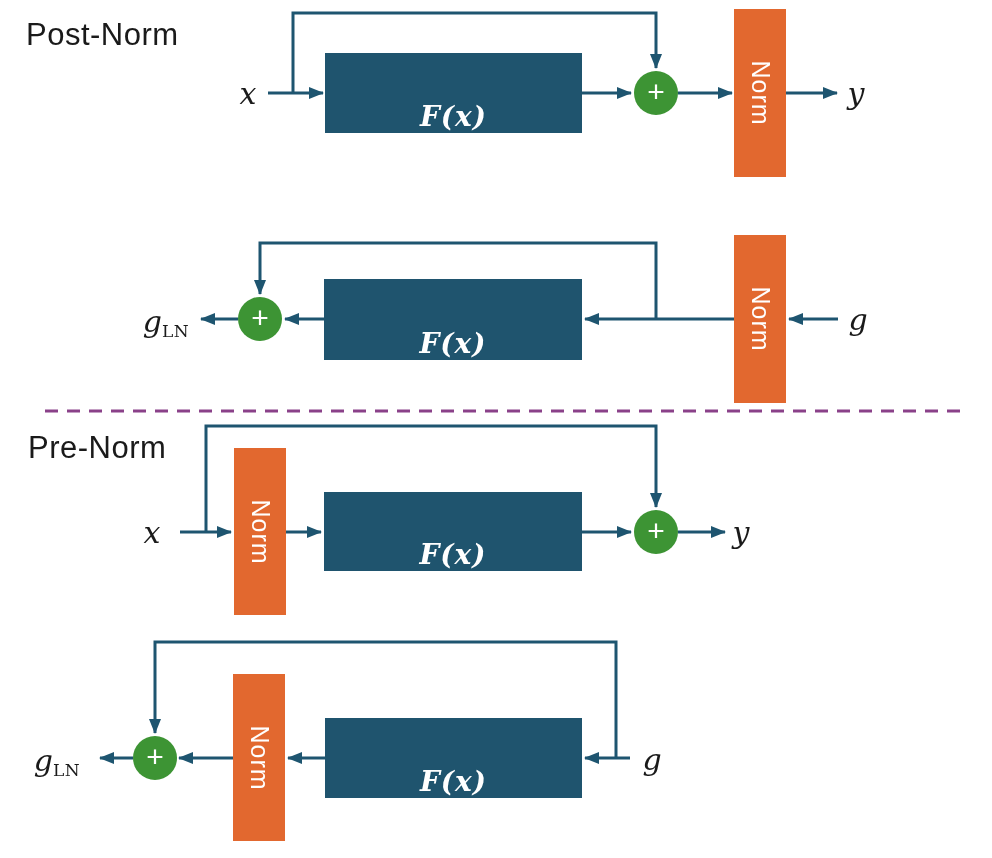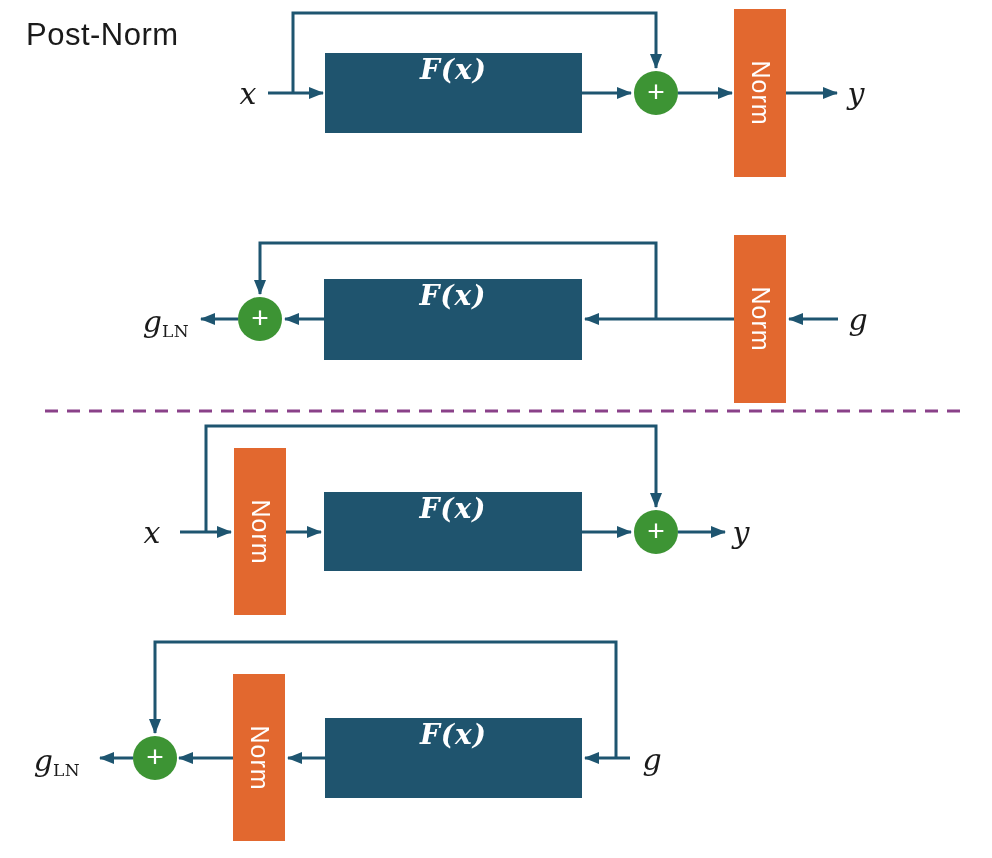--- a/index.html
+++ b/index.html
@@ -10,21 +10,21 @@
   .wires{position:absolute;left:0;top:0;}
   .wire{fill:none;stroke:var(--wire,#1E5570);stroke-width:3;}
   .divider{stroke:var(--divider,#8A4189);stroke-width:3;stroke-dasharray:13 9;fill:none;}
   .arrowhead{fill:var(--wire,#1E5570);}
   .section-title{
     position:absolute;font-size:31px;color:var(--label-text,#1A1A1A);
     letter-spacing:.5px;white-space:nowrap;
   }
   .fx-box{
     position:absolute;background:var(--block-fill,#1F546E);
-    display:flex;align-items:flex-start;justify-content:center;
+    display:flex;align-items:flex-end;justify-content:center;
   }
   .fx-text{
     font-family:"DejaVu Serif",serif;font-style:italic;font-weight:600;
     font-size:28px;color:var(--box-text,#FFFFFF);letter-spacing:1px;
   }
   .norm-box{position:absolute;width:52px;background:var(--norm-fill,#E2682F);}
   .norm-text{
     position:absolute;top:50%;left:50%;
     transform:translate(-50%,-50%) rotate(90deg);
     color:var(--box-text,#FFFFFF);font-size:25px;letter-spacing:1px;white-space:nowrap;
@@ -78,20 +78,21 @@
     <path class="wire" d="M678,532 H725" marker-end="url(#arr)"></path>
 
     <path class="wire" d="M630,758 H585" marker-end="url(#arr)"></path>
     <path class="wire" d="M616,758 V642 H155 V733" marker-end="url(#arr)"></path>
     <path class="wire" d="M325,758 H288" marker-end="url(#arr)"></path>
     <path class="wire" d="M233,758 H179" marker-end="url(#arr)"></path>
     <path class="wire" d="M133,758 H100" marker-end="url(#arr)"></path>
   </svg>
 
   <div class="section-title" style="left:26px;top:17px">Post-Norm</div>
+  <div class="section-title" style="left:28px;top:430px">Pre-Norm</div>
 
   <div class="math-label" style="left:248px;top:93px">x</div>
   <div class="fx-box" style="left:325px;top:53px;width:257px;height:80px">
     <span class="fx-text">F(x)</span>
   </div>
   <div class="plus-circle" style="left:634px;top:71px">
     <span class="plus-text">+</span>
   </div>
   <div class="norm-box" style="left:734px;top:9px;height:168px">
     <span class="norm-text">Norm</span>

